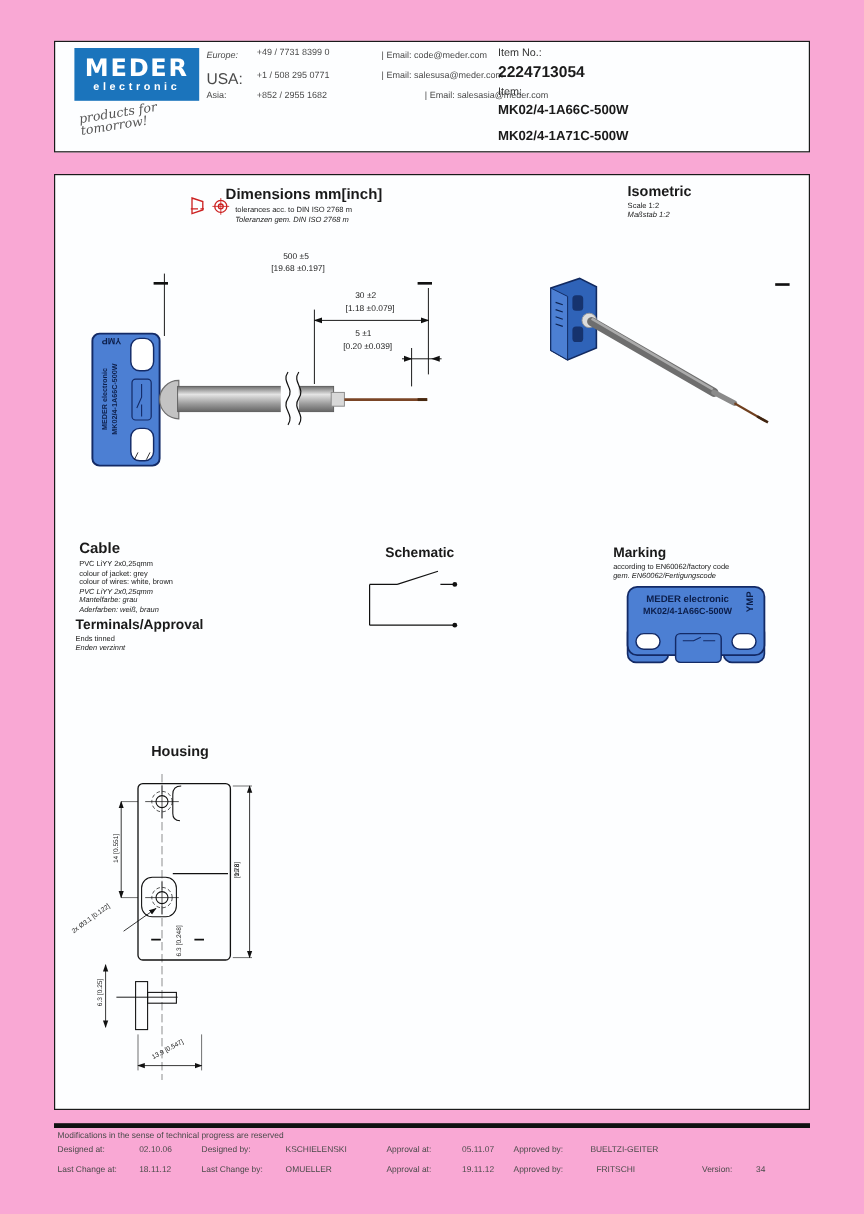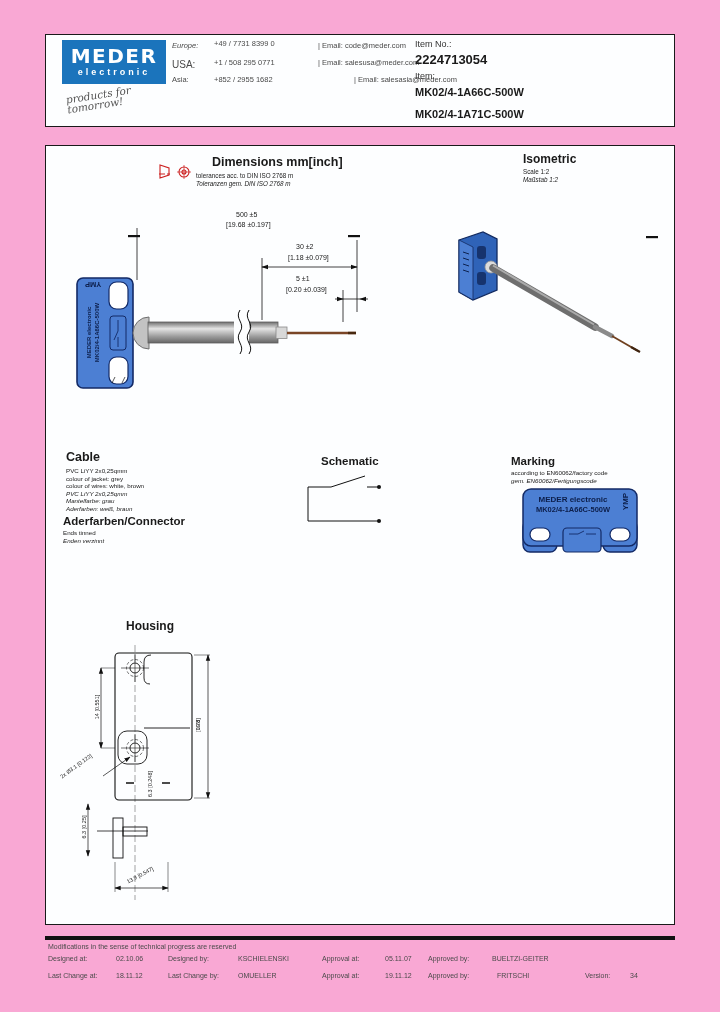--- a/index.html
+++ b/index.html
@@ -35,21 +35,21 @@
 
   <div class="logo">
     <div class="logo-meder">MEDER</div>
     <div class="logo-electronic">electronic</div>
   </div>
   <div class="tagline">products for tomorrow!</div>
 
   <div class="t gray" style="left:172px; top:42px; font-size:7.5px;font-style:italic;">Europe:</div>
   <div class="t gray" style="left:214px; top:40px; font-size:7.5px;">+49 / 7731 8399 0</div>
   <div class="t gray" style="left:318px; top:42px; font-size:7.5px;">| Email: code@meder.com</div>
-  <div class="t gray" style="left:172px; top:59px; font-size:10px;text-align:right;">USA:</div>
+  <div class="t gray" style="left:172px; top:59px; font-size:13px;text-align:right;">USA:</div>
   <div class="t gray" style="left:214px; top:59px; font-size:7.5px;">+1 / 508 295 0771</div>
   <div class="t gray" style="left:318px; top:59px; font-size:7.5px;">| Email: salesusa@meder.com</div>
   <div class="t gray" style="left:172px; top:76px; font-size:7.5px;">Asia:</div>
   <div class="t gray" style="left:214px; top:76px; font-size:7.5px;">+852 / 2955 1682</div>
   <div class="t gray" style="left:318px; top:76px; font-size:7.5px;padding-left:36px;">| Email: salesasia@meder.com</div>
 
   <div class="t" style="left:415px; top:40px; font-size:9px; color:#333;">Item No.:</div>
   <div class="t b" style="left:415px; top:53px; font-size:13px;">2224713054</div>
   <div class="t" style="left:415px; top:72px; font-size:9px; color:#333;">Item:</div>
   <div class="t b" style="left:415px; top:86px; font-size:11px;">MK02/4-1A66C-500W</div>
@@ -162,21 +162,21 @@
       <rect x="113" y="818" width="10" height="40" stroke-width="0.9"></rect>
       <path d="M97,831 h51" stroke-width="0.8"></path>
       <rect x="123" y="827" width="24" height="9" stroke-width="0.9"></rect>
       <line x1="88" y1="804" x2="88" y2="856" stroke-width="0.7" marker-start="url(#ar)" marker-end="url(#ar)"></line>
       <line x1="115" y1="888" x2="168" y2="888" stroke-width="0.7" marker-start="url(#ar)" marker-end="url(#ar)"></line>
       <path d="M115,862 v30 M168,862 v30" stroke-width="0.5"></path>
       <path d="M112,383 l3,-6 M122,383 l3,-6" stroke-width="0.7"></path>
     </g>
   </svg>
 
-  <div class="t b" style="left:212px; top:156px; font-size:12.5px;">Dimensions mm[inch]</div>
+  <div class="t b" style="left:188px; top:156px; font-size:12.5px;">Dimensions mm[inch]</div>
   <div class="t" style="left:196px; top:173px; font-size:6.3px;">tolerances acc. to DIN ISO 2768 m</div>
   <div class="t i" style="left:196px; top:181px; font-size:6.3px;">Toleranzen gem. DIN ISO 2768 m</div>
 
   <div class="t b" style="left:523px; top:153px; font-size:12px;">Isometric</div>
   <div class="t" style="left:523px; top:169px; font-size:6.3px;">Scale 1:2</div>
   <div class="t i" style="left:523px; top:176.5px; font-size:6.3px;">Maßstab 1:2</div>
 
   <div class="t" style="left:236px; top:211px; font-size:7px;">500 ±5</div>
   <div class="t" style="left:226px; top:221px; font-size:7px;">[19.68 ±0.197]</div>
   <div class="t" style="left:296px; top:243px; font-size:7px;">30 ±2</div>
@@ -191,21 +191,21 @@
   </div>
 
   <div class="t b" style="left:66px; top:451px; font-size:12.5px;text-align:right;">Cable</div>
   <div class="t" style="left:66px; top:468px; font-size:6.2px;">PVC LiYY 2x0,25qmm</div>
   <div class="t" style="left:66px; top:475.5px; font-size:6.2px;">colour of jacket: grey</div>
   <div class="t" style="left:66px; top:483px; font-size:6.2px;">colour of wires: white, brown</div>
   <div class="t i" style="left:66px; top:490.5px; font-size:6.2px;">PVC LiYY 2x0,25qmm</div>
   <div class="t i" style="left:66px; top:498px; font-size:6.2px;">Mantelfarbe: grau</div>
   <div class="t i" style="left:66px; top:505.5px; font-size:6.2px;">Aderfarben: weiß, braun</div>
 
-  <div class="t b" style="left:63px; top:515px; font-size:11.5px;">Aderfarben/Connector</div>
+  <div class="t b" style="left:63px; top:515px; font-size:11.5px;">Terminals/Approval</div>
   <div class="t" style="left:63px; top:530px; font-size:6.2px;">Ends tinned</div>
   <div class="t i" style="left:63px; top:537.5px; font-size:6.2px;">Enden verzinnt</div>
 
   <div class="t b" style="left:321px; top:455px; font-size:11.5px;">Schematic</div>
 
   <div class="t b" style="left:511px; top:455px; font-size:11.5px;">Marking</div>
   <div class="t" style="left:511px; top:470px; font-size:6.2px;">according to EN60062/factory code</div>
   <div class="t i" style="left:511px; top:477.5px; font-size:6.2px;">gem. EN60062/Fertigungscode</div>
   <div class="mark-txt" style="top:495px; font-size:8px;">MEDER electronic</div>
   <div class="mark-txt" style="top:504.5px; font-size:7.5px;">MK02/4-1A66C-500W</div>

